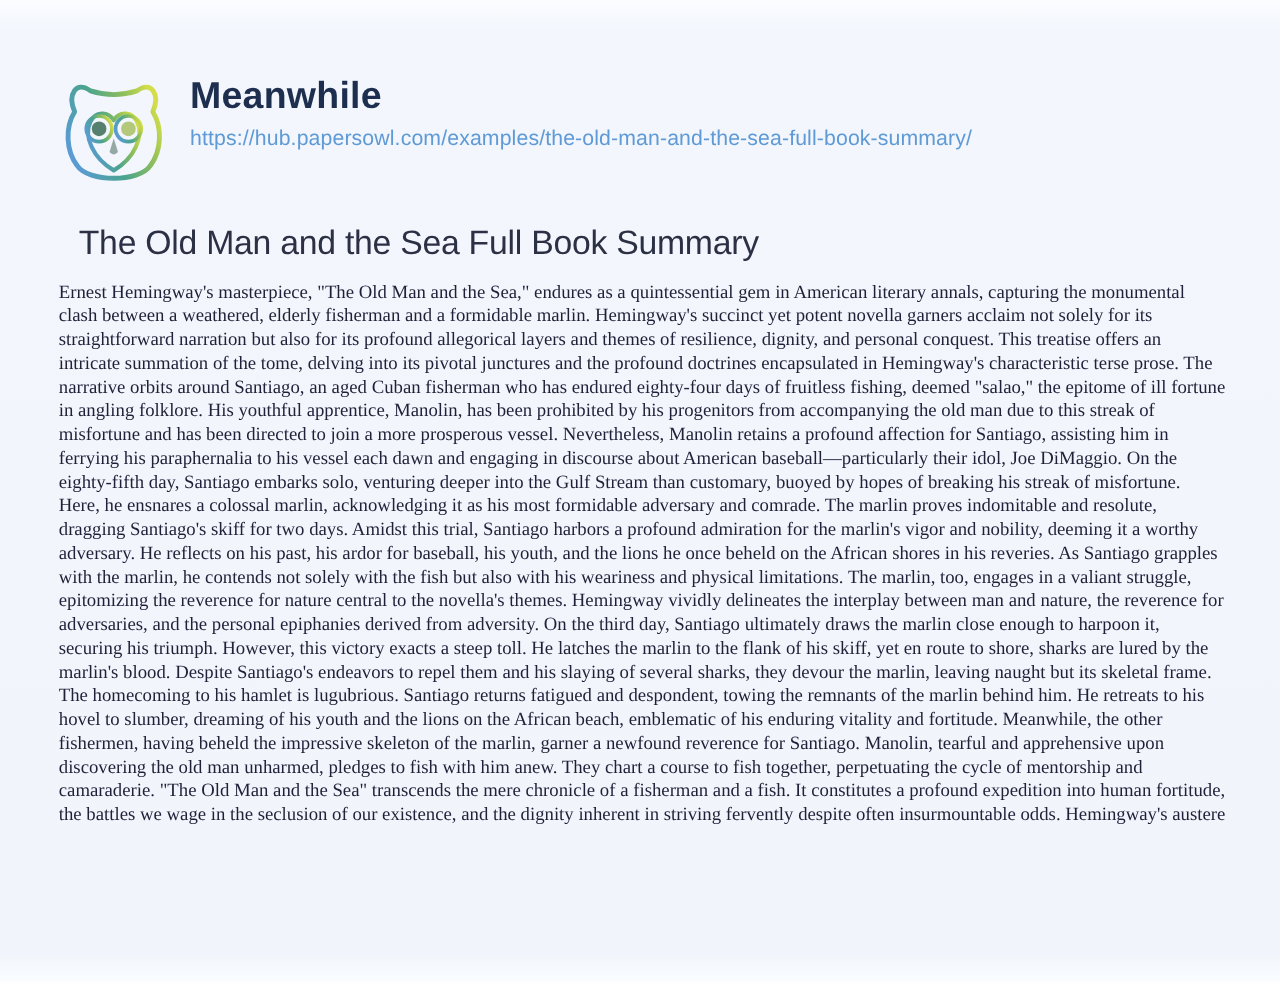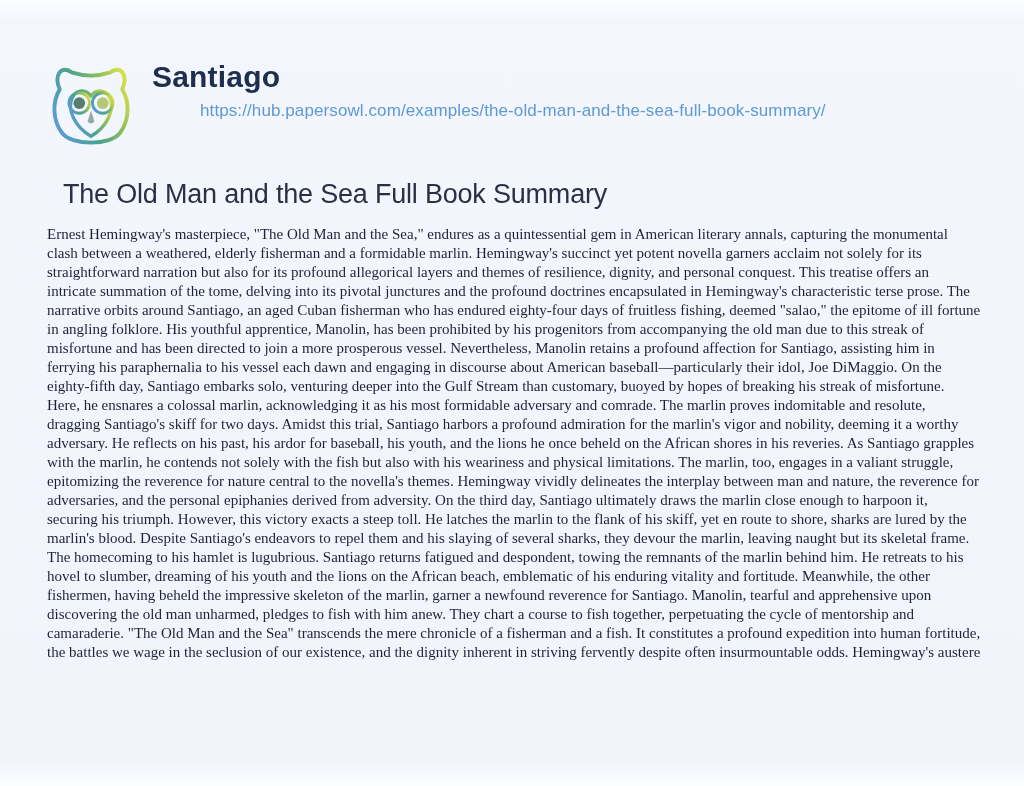--- a/index.html
+++ b/index.html
@@ -39,21 +39,20 @@
     letter-spacing: 0.2px;
     line-height: 34px;
   }
   .brand-url {
     margin-top: 7px;
     font-size: 17px;
     color: #5d9ad6;
     letter-spacing: 0.1px;
     text-decoration: none;
     display: inline-block;
-    margin-left: 48px;
   }
   .doc-title {
     margin: 26px 0 0 16px;
     font-size: 27px;
     font-weight: 400;
     color: #2b3044;
     letter-spacing: -0.2px;
     line-height: 32px;
   }
   .doc-body {
@@ -92,21 +91,21 @@
         <circle cx="57" cy="46" r="10.5" fill="none" stroke="url(#owlgrad)" stroke-width="3"></circle>
 
         <circle cx="33" cy="46" r="6" fill="#55806f"></circle>
         <circle cx="57" cy="46" r="6" fill="#b3c878"></circle>
 
         <path d="M 45 54 L 41.5 65 Q 45 69, 48.5 65 Z" fill="#94a8a4"></path>
       </svg>
     </div>
 
     <div class="brand-block">
-      <div class="brand-name">Santiago</div>
+      <div class="brand-name">Meanwhile</div>
       <a class="brand-url" href="#">https://hub.papersowl.com/examples/the-old-man-and-the-sea-full-book-summary/</a>
     </div>
 
   </div>
 
   <h1 class="doc-title">The Old Man and the Sea Full Book Summary</h1>
 
   <div class="doc-body">Ernest Hemingway's masterpiece, "The Old Man and the Sea," endures as a quintessential gem in American literary annals, capturing the monumental clash between a weathered, elderly fisherman and a formidable marlin. Hemingway's succinct yet potent novella garners acclaim not solely for its straightforward narration but also for its profound allegorical layers and themes of resilience, dignity, and personal conquest. This treatise offers an intricate summation of the tome, delving into its pivotal junctures and the profound doctrines encapsulated in Hemingway's characteristic terse prose. The narrative orbits around Santiago, an aged Cuban fisherman who has endured eighty-four days of fruitless fishing, deemed "salao," the epitome of ill fortune in angling folklore. His youthful apprentice, Manolin, has been prohibited by his progenitors from accompanying the old man due to this streak of misfortune and has been directed to join a more prosperous vessel. Nevertheless, Manolin retains a profound affection for Santiago, assisting him in ferrying his paraphernalia to his vessel each dawn and engaging in discourse about American baseball—particularly their idol, Joe DiMaggio. On the eighty-fifth day, Santiago embarks solo, venturing deeper into the Gulf Stream than customary, buoyed by hopes of breaking his streak of misfortune. Here, he ensnares a colossal marlin, acknowledging it as his most formidable adversary and comrade. The marlin proves indomitable and resolute, dragging Santiago's skiff for two days. Amidst this trial, Santiago harbors a profound admiration for the marlin's vigor and nobility, deeming it a worthy adversary. He reflects on his past, his ardor for baseball, his youth, and the lions he once beheld on the African shores in his reveries. As Santiago grapples with the marlin, he contends not solely with the fish but also with his weariness and physical limitations. The marlin, too, engages in a valiant struggle, epitomizing the reverence for nature central to the novella's themes. Hemingway vividly delineates the interplay between man and nature, the reverence for adversaries, and the personal epiphanies derived from adversity. On the third day, Santiago ultimately draws the marlin close enough to harpoon it, securing his triumph. However, this victory exacts a steep toll. He latches the marlin to the flank of his skiff, yet en route to shore, sharks are lured by the marlin's blood. Despite Santiago's endeavors to repel them and his slaying of several sharks, they devour the marlin, leaving naught but its skeletal frame. The homecoming to his hamlet is lugubrious. Santiago returns fatigued and despondent, towing the remnants of the marlin behind him. He retreats to his hovel to slumber, dreaming of his youth and the lions on the African beach, emblematic of his enduring vitality and fortitude. Meanwhile, the other fishermen, having beheld the impressive skeleton of the marlin, garner a newfound reverence for Santiago. Manolin, tearful and apprehensive upon discovering the old man unharmed, pledges to fish with him anew. They chart a course to fish together, perpetuating the cycle of mentorship and camaraderie. "The Old Man and the Sea" transcends the mere chronicle of a fisherman and a fish. It constitutes a profound expedition into human fortitude, the battles we wage in the seclusion of our existence, and the dignity inherent in striving fervently despite often insurmountable odds. Hemingway's austere</div>
 
 </div>

